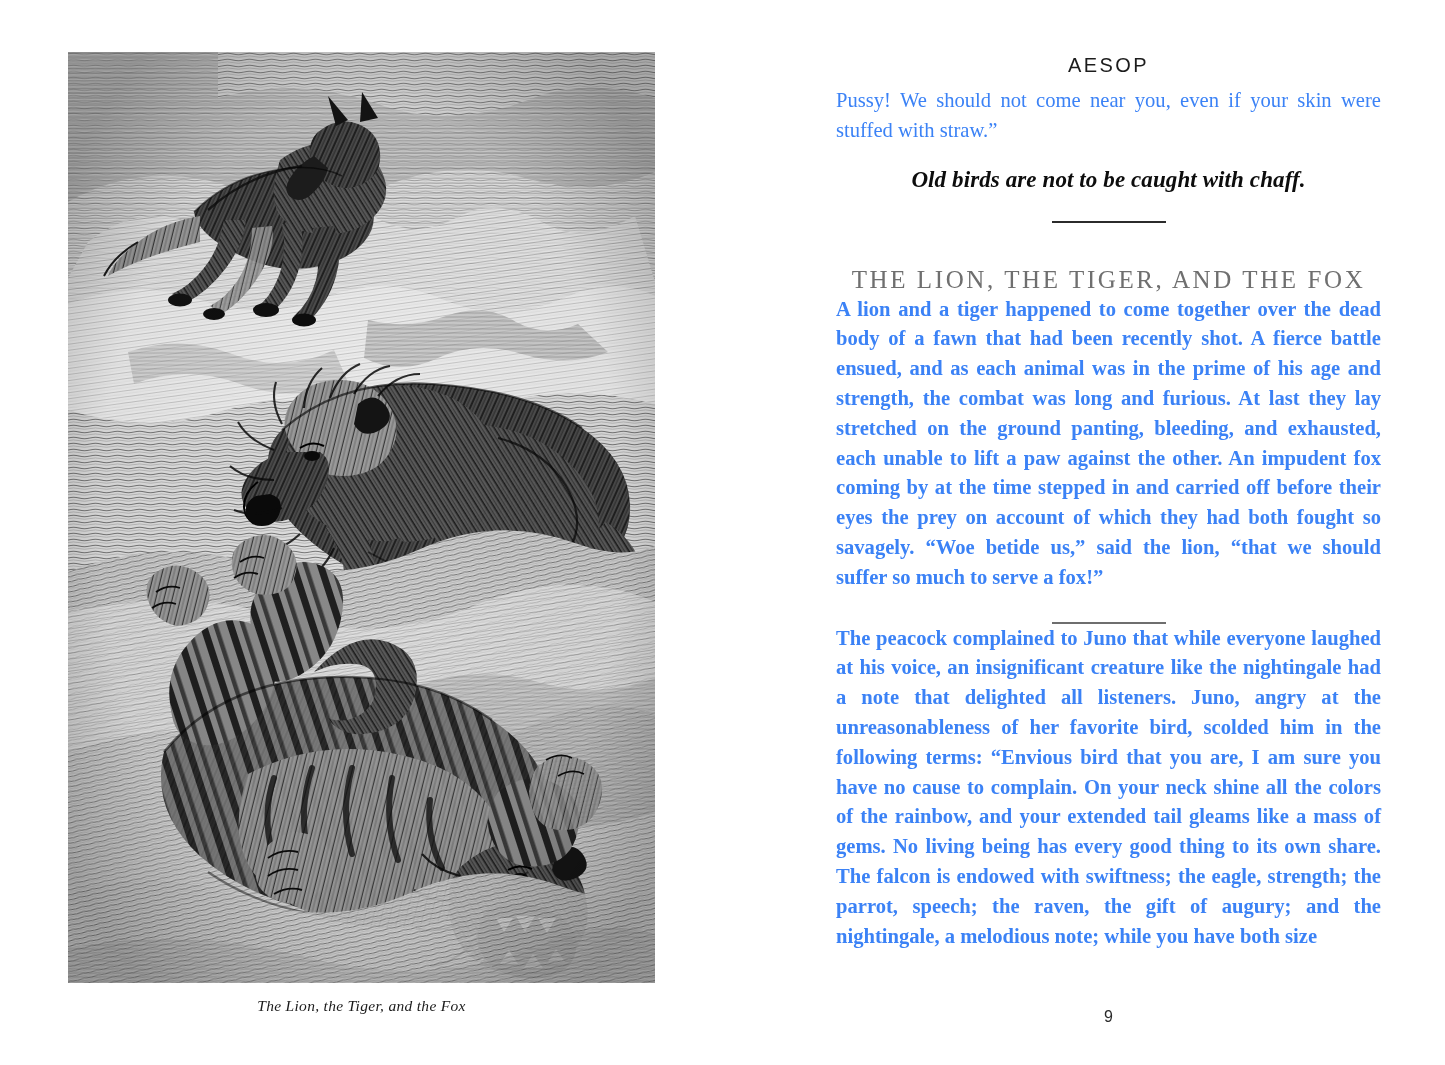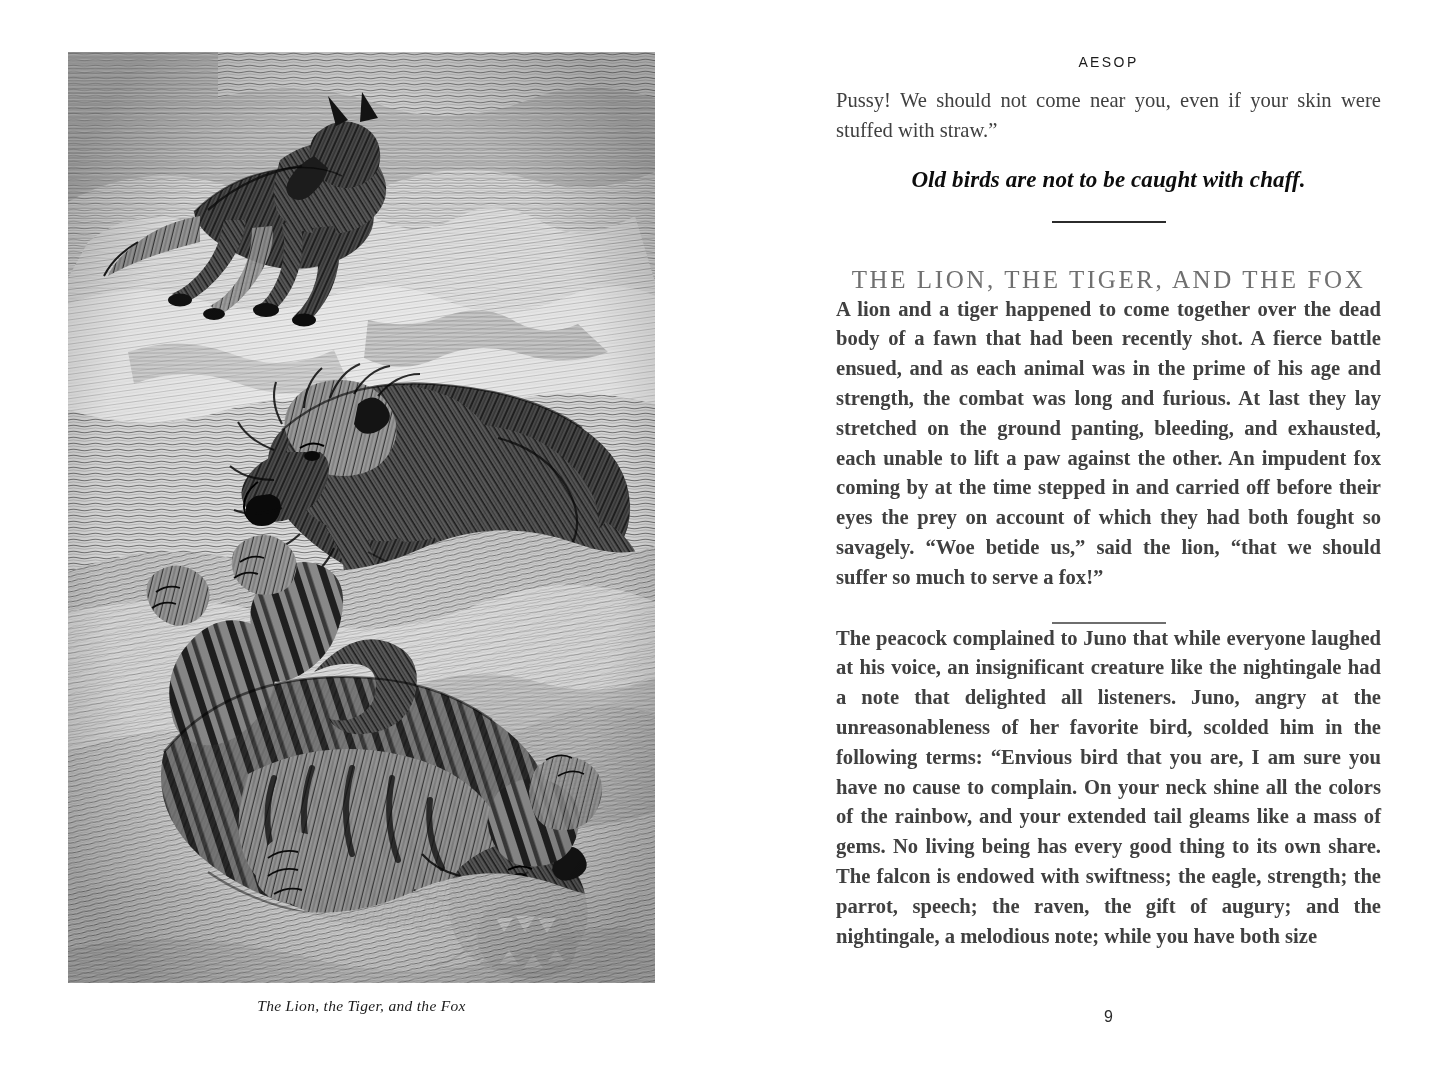--- a/index.html
+++ b/index.html
@@ -69,40 +69,40 @@
     height: 1065px;
   }
 
   .running-head {
     position: absolute;
     left: 114px;
     top: 54px;
     width: 545px;
     text-align: center;
     font-family: "Liberation Sans", sans-serif;
-    font-size: 14px;
+    font-size: 20px;
     letter-spacing: 2.4px;
     color: #1c1c1c;
   }
 
   .column {
     position: absolute;
     left: 114px;
     top: 86px;
     width: 545px;
   }
 
   p.body {
     margin: 0;
     font-family: "Liberation Serif", serif;
     font-size: 20.6px;
     line-height: 29.8px;
     text-align: justify;
     text-justify: inter-word;
-    color: #404040;
+    color: #3b82f6;
     hyphens: none;
   }
 
   p.moral {
     margin: 22px 0 0 0;
     font-family: "Liberation Serif", serif;
     font-weight: bold;
     font-style: italic;
     font-size: 23px;
     line-height: 24px;

